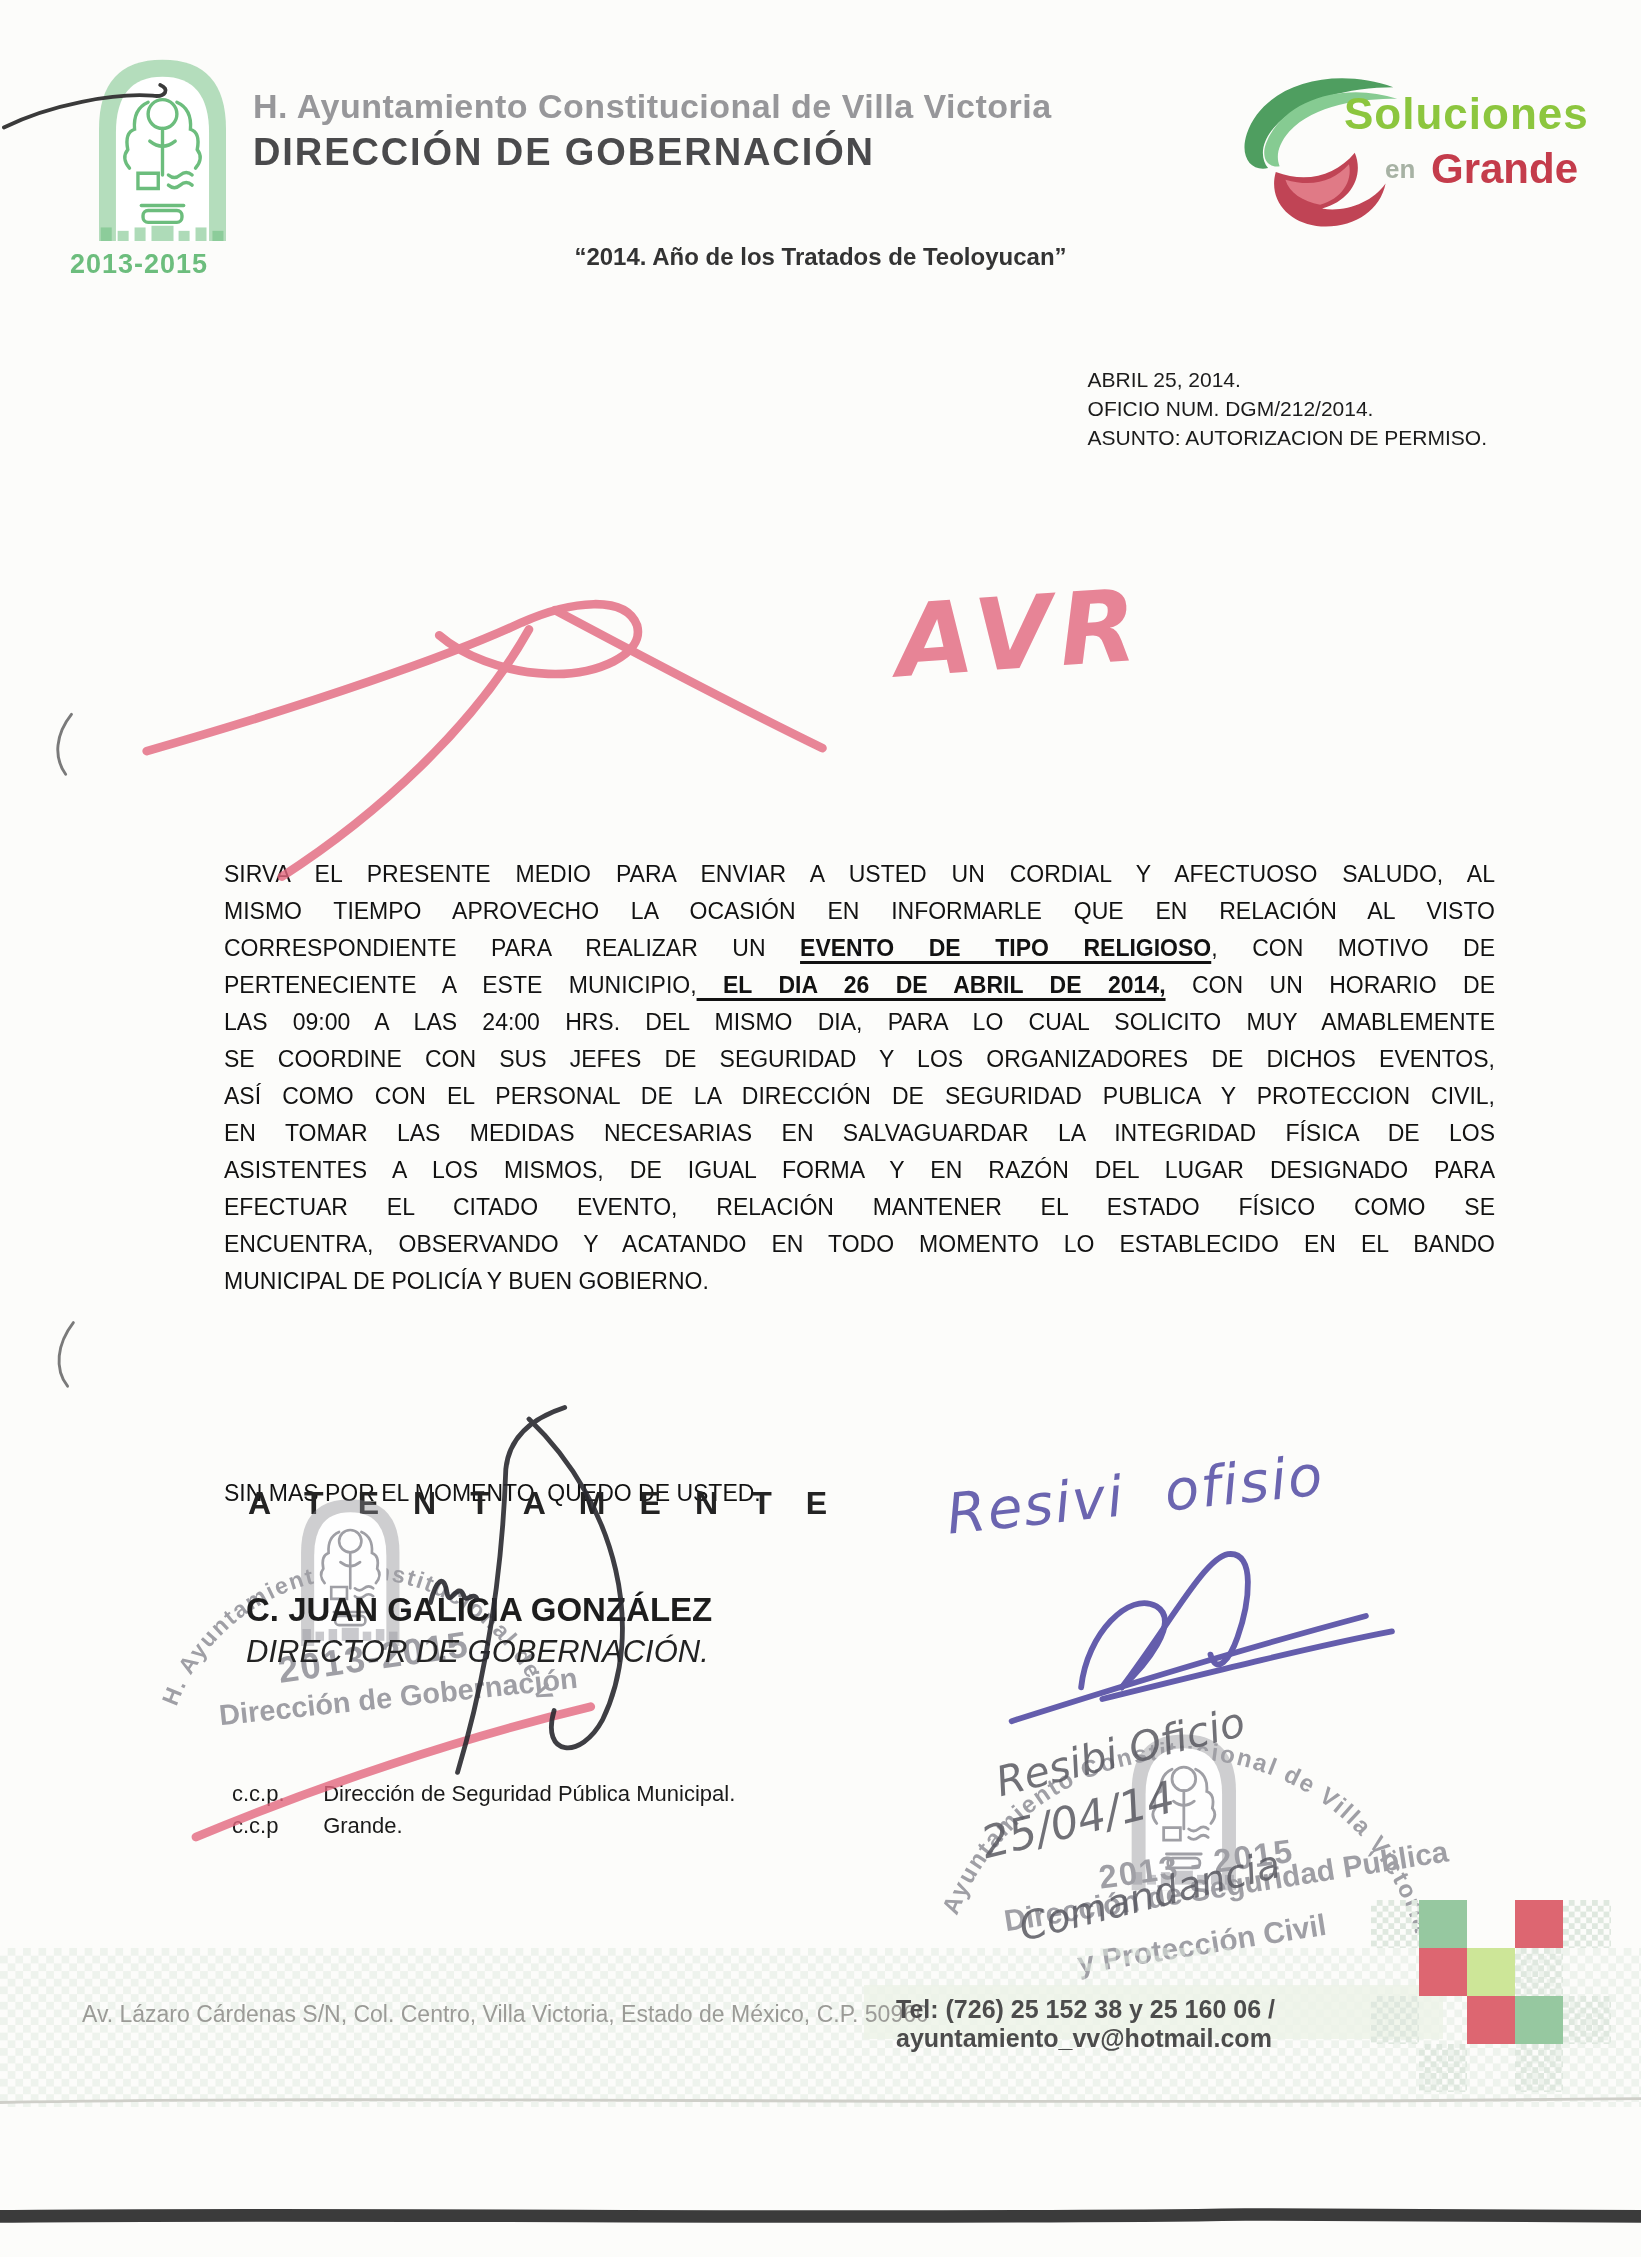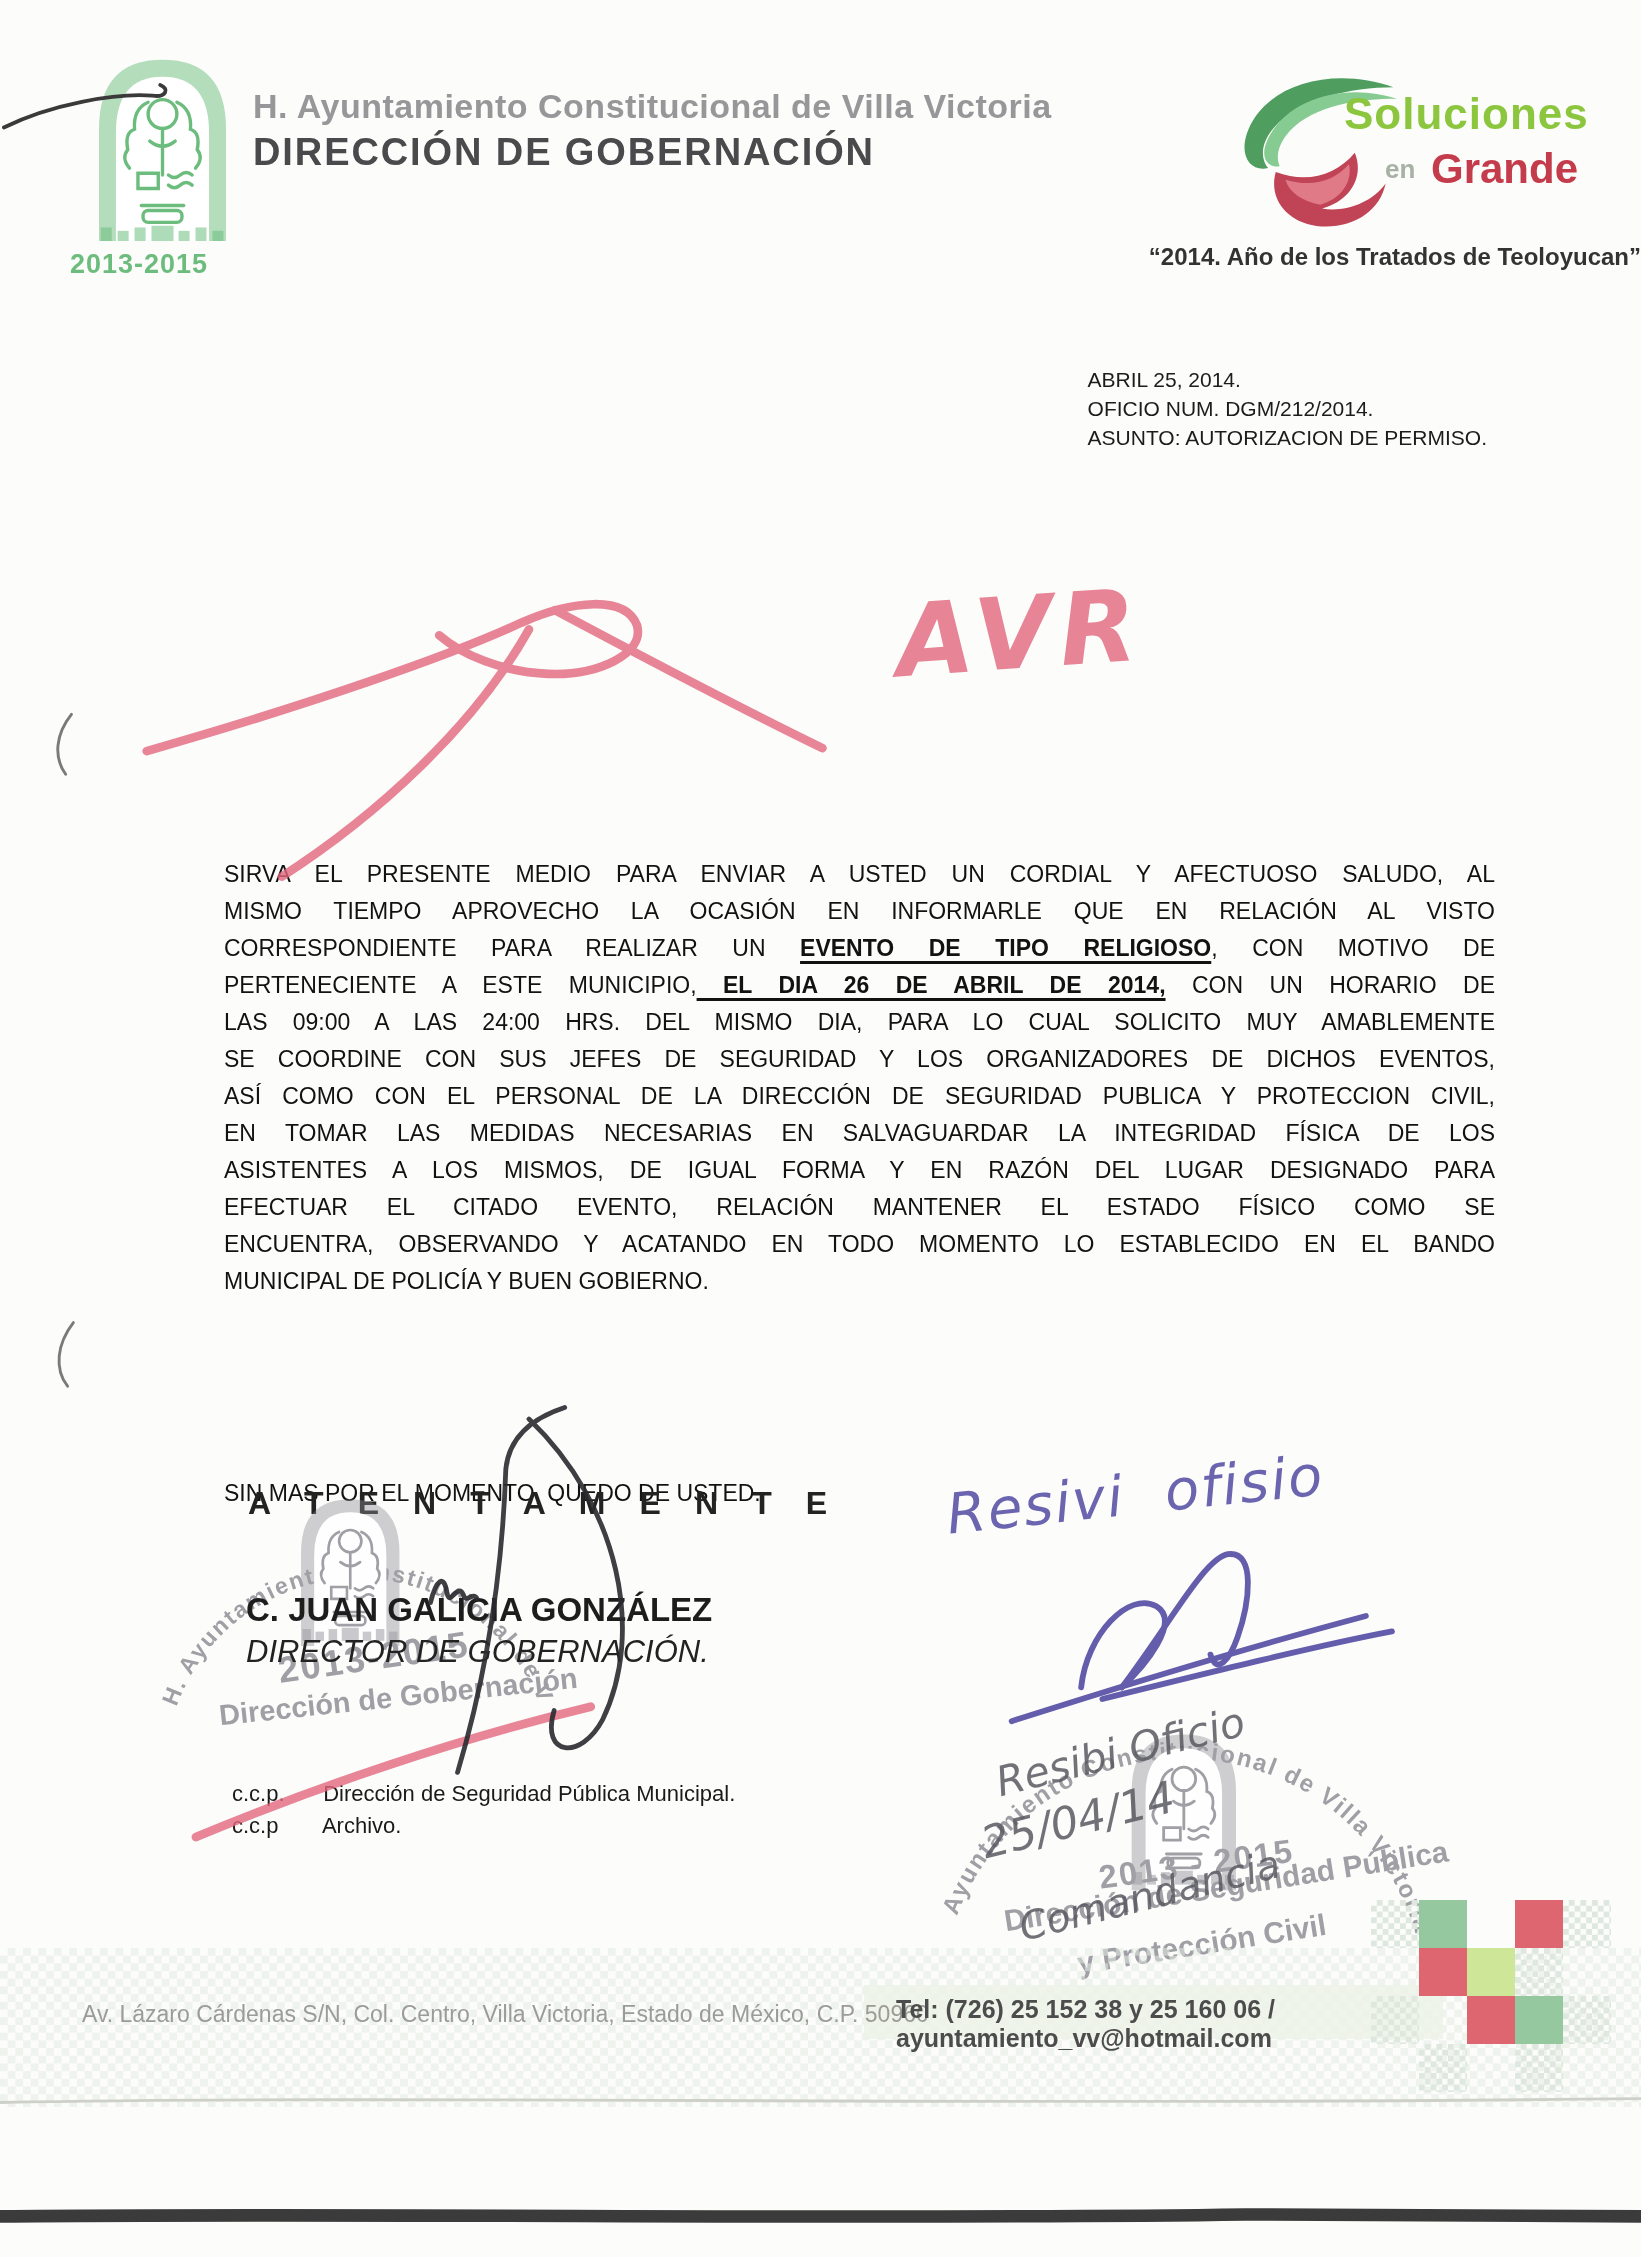--- a/index.html
+++ b/index.html
@@ -4,21 +4,21 @@
 <style>
   html,body{margin:0;padding:0;background:#e8e8e6;}
   .page{position:relative;width:1641px;height:2257px;margin:0 auto;background:#fcfcfa;
         font-family:"Liberation Sans",sans-serif;overflow:hidden;color:#141414;}
   .abs{position:absolute;}
 
   
   .org-name{left:253px;top:87px;font-size:34px;font-weight:bold;color:#97979a;letter-spacing:0.5px;}
   .dept-name{left:253px;top:131px;font-size:38px;font-weight:bold;color:#4a4a4c;letter-spacing:1.9px;}
   .term-badge{left:70px;top:249px;font-size:27px;font-weight:bold;color:var(--logo_green);letter-spacing:1px;}
-  .motto{left:0;top:243px;width:1641px;text-align:right;font-size:24px;font-weight:bold;color:#333;}
+  .motto{left:0;top:243px;width:1641px;text-align:center;font-size:24px;font-weight:bold;color:#333;}
   .slogan-soluciones{left:1344px;top:89px;font-size:44px;font-weight:bold;color:var(--slogan_green);letter-spacing:1px;}
   .slogan-en{left:1385px;top:154px;font-size:26px;font-weight:bold;color:#a7b2a4;}
   .slogan-grande{left:1431px;top:145px;font-size:42px;font-weight:bold;color:var(--slogan_red);}
 
   
   .meta{right:154px;top:365px;font-size:21px;line-height:29px;color:#1c1c1c;}
 
   
   .recipient{left:208px;top:649px;font-size:33px;font-style:italic;line-height:39px;color:#1a1a1a;}
   .recipient .rname{font-weight:bold;}
@@ -172,21 +172,21 @@
   <div class="abs signer-name">C. JUAN GALICIA GONZÁLEZ</div>
   <div class="abs signer-role">DIRECTOR DE GOBERNACIÓN.</div>
 
   <div class="abs cc">
     <div>
       <span class="lbl">c.c.p.</span>
       <span>Dirección de Seguridad Pública Municipal.</span>
     </div>
     <div>
       <span class="lbl">c.c.p</span>
-      <span>Archivo.</span>
+      <span>Grande.</span>
     </div>
   </div>
 
   <div class="abs hand resivi">Resivi ofisio</div>
 
   <svg class="abs stampsvg" style="left:917px;top:1630px" width="541" height="425" viewBox="0 0 560 440">
     <defs>
         <path id="arcS" d="M 40 300 A 250 250 0 0 1 520 330" fill="none"></path>
       </defs>
     <text class="stamp-arc" style="font-size:25px"><textPath href="#arcS" startOffset="4">Ayuntamiento Constitucional de Villa Victoria</textPath></text>

